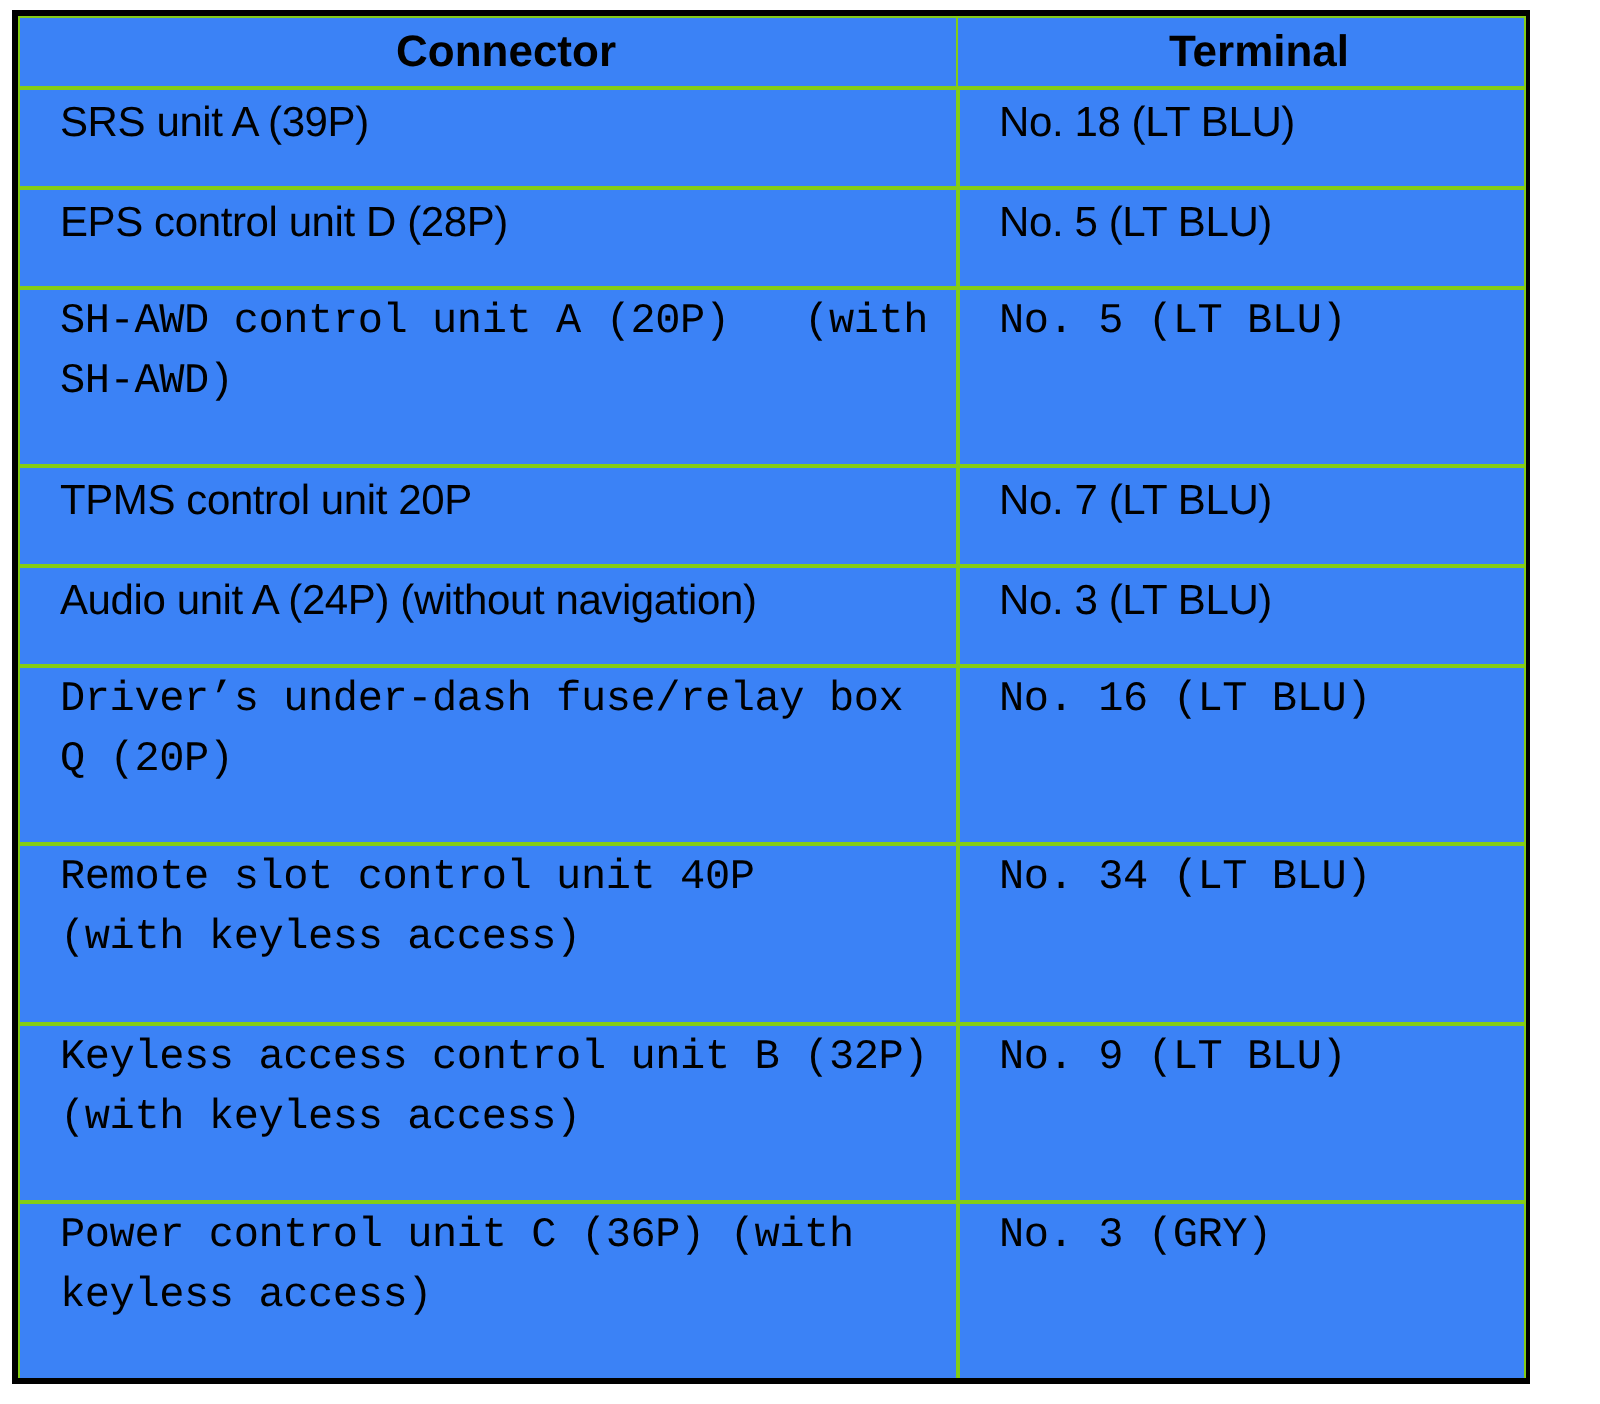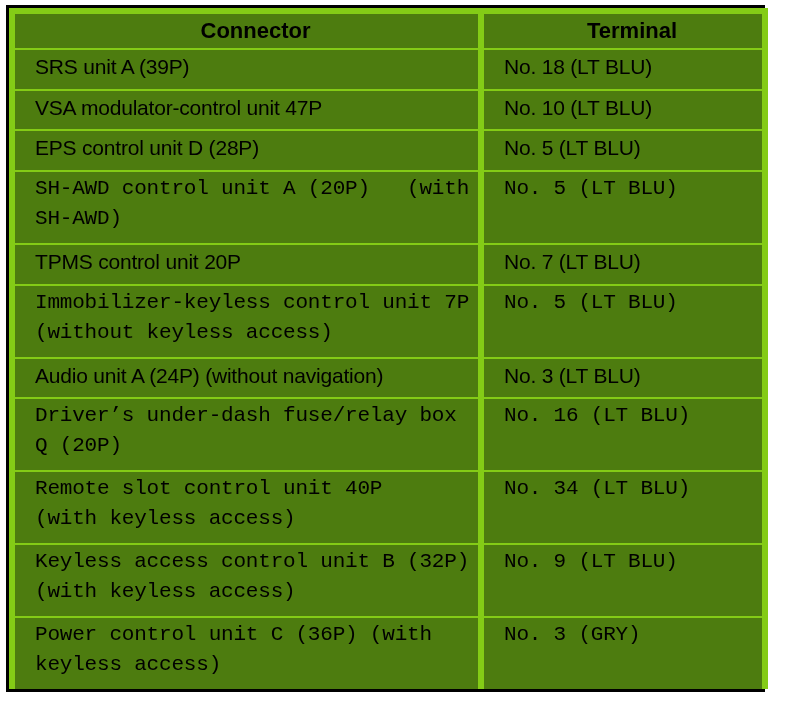--- a/index.html
+++ b/index.html
@@ -32,30 +32,30 @@
     border-collapse: collapse;
     table-layout: fixed;
     background: #ffffff;
   }
 
   table.spec-table col.col-connector { width: 469px; }
   table.spec-table col.col-terminal  { width: 284px; }
 
   table.spec-table th,
   table.spec-table td {
-    border: 6px solid #84cc16;
+    border: 1px solid #84cc16;
     padding: 0 2px 0 20px;
     vertical-align: top;
     font-size: 21px;
     line-height: 30px;
     font-weight: normal;
     text-align: left;
     letter-spacing: -0.2px;
     white-space: pre-wrap;
-    background: #4d7c0f;
+    background: #3b82f6;
   }
 
   table.spec-table thead th {
     font-weight: bold;
     text-align: center;
     font-size: 22px;
     line-height: 32px;
     vertical-align: middle;
     letter-spacing: 0px;
     height: 34px;
@@ -99,38 +99,30 @@
         <th>Connector</th>
         <th>Terminal</th>
       </tr>
     </thead>
     <tbody id="table-body">
         <tr class="row-1line">
           <td class="cell-connector"><span class="cell-text">SRS unit A (39P)</span></td>
           <td class="cell-terminal"><span class="cell-text">No. 18 (LT BLU)</span></td>
         </tr>
         <tr class="row-1line">
-          <td class="cell-connector"><span class="cell-text">VSA modulator-control unit 47P</span></td>
-          <td class="cell-terminal"><span class="cell-text">No. 10 (LT BLU)</span></td>
-        </tr>
-        <tr class="row-1line">
           <td class="cell-connector"><span class="cell-text">EPS control unit D (28P)</span></td>
           <td class="cell-terminal"><span class="cell-text">No. 5 (LT BLU)</span></td>
         </tr>
         <tr class="row-2line">
           <td class="cell-connector"><span class="cell-text">SH-AWD control unit A (20P)   (with SH-AWD)</span></td>
           <td class="cell-terminal"><span class="cell-text">No. 5 (LT BLU)</span></td>
         </tr>
         <tr class="row-1line">
           <td class="cell-connector"><span class="cell-text">TPMS control unit 20P</span></td>
           <td class="cell-terminal"><span class="cell-text">No. 7 (LT BLU)</span></td>
-        </tr>
-        <tr class="row-2line">
-          <td class="cell-connector"><span class="cell-text">Immobilizer-keyless control unit 7P (without keyless access)</span></td>
-          <td class="cell-terminal"><span class="cell-text">No. 5 (LT BLU)</span></td>
         </tr>
         <tr class="row-1line">
           <td class="cell-connector"><span class="cell-text">Audio unit A (24P) (without navigation)</span></td>
           <td class="cell-terminal"><span class="cell-text">No. 3 (LT BLU)</span></td>
         </tr>
         <tr class="row-2line">
           <td class="cell-connector"><span class="cell-text">Driver’s under-dash fuse/relay box Q (20P)</span></td>
           <td class="cell-terminal"><span class="cell-text">No. 16 (LT BLU)</span></td>
         </tr>
         <tr class="row-2line">

